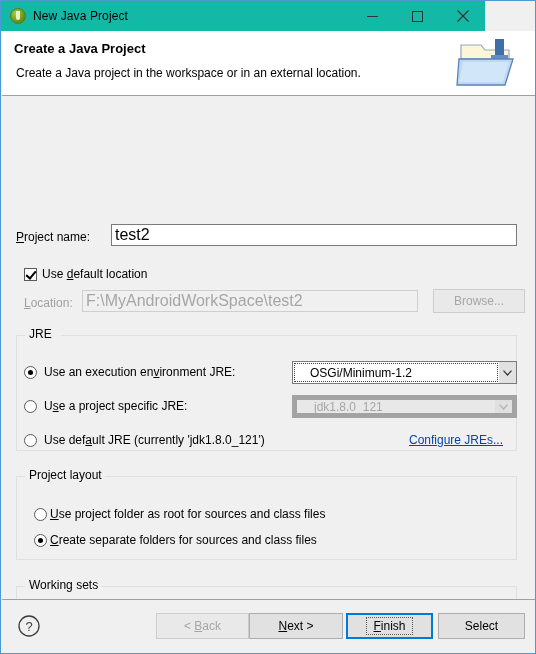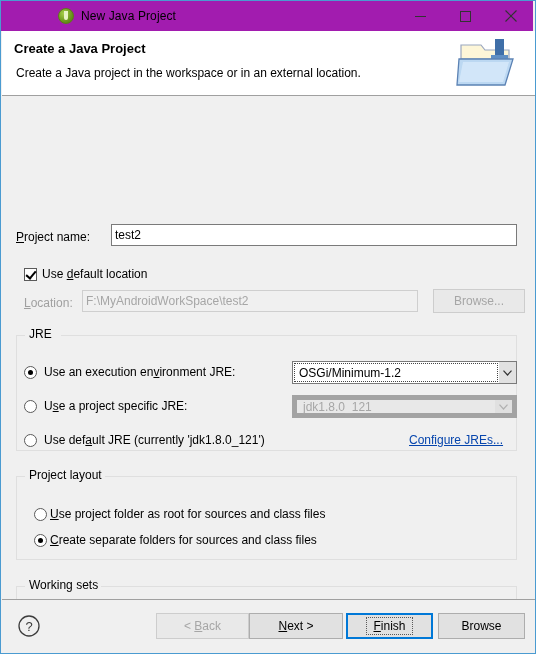--- a/index.html
+++ b/index.html
@@ -21,24 +21,23 @@
     background: #f0f0f0;
     overflow: hidden;
   }
 
   
   .titlebar {
     position: absolute;
     left: 0; top: 0;
     width: 484px;
     height: 30px;
-    background: #a21caf;
-    display: flex;
-    align-items: center;
-    padding-left: 48px;
+    background: #14b8a6;
+    display: flex;
+    align-items: center;
   }
   .title-icon {
     width: 16px; height: 16px;
     margin-left: 9px;
     margin-right: 7px;
     border-radius: 50%;
     background: radial-gradient(circle at 35% 32%, #a8cf4a 0%, #6f9b1e 55%, #4e6d12 100%);
     border: 1px solid #5c7d16;
     box-sizing: border-box;
     position: relative;
@@ -115,21 +114,21 @@
     white-space: nowrap;
   }
   .lbl.disabled { color: #a0a0a0; }
   .mn { text-decoration: underline; }
 
   .textfield {
     box-sizing: border-box;
     border: 1px solid #7a7a7a;
     background: #ffffff;
     font-family: "Liberation Sans", sans-serif;
-    font-size: 12px;
+    font-size: 16px;
     color: #000000;
     padding: 0 3px;
     display: flex;
     align-items: center;
   }
   .textfield.disabled {
     border: 1px solid #cfcfcf;
     background: #f0f0f0;
     color: #a6a6a6;
   }
@@ -224,21 +223,21 @@
     display: flex;
     border: 1px solid #7a7a7a;
     background: #ffffff;
   }
   .combo .ctext {
     flex: 1;
     font-size: 12px;
     color: #000000;
     display: flex;
     align-items: center;
-    padding-left: 4px;
+    padding-left: 15px;
     margin: 1px;
     border: 1px dotted #444444;
   }
   .combo .carrow {
     width: 17px;
     background: #e1e1e1;
     display: flex;
     align-items: center;
     justify-content: center;
     color: #333333;
@@ -420,18 +419,18 @@
 
     <div class="btn" style="position:absolute;left:239px;top:13px;width:94px;height:26px;">
       <span><span class="mn">N</span><span>ext &gt;</span></span>
     </div>
 
     <div class="btn default" style="position:absolute;left:336px;top:13px;width:87px;height:26px;">
       <span class="focusring"><span class="mn">F</span><span>inish</span></span>
     </div>
 
     <div class="btn" style="position:absolute;left:428px;top:13px;width:87px;height:26px;">
-      <span>Browse</span>
+      <span>Select</span>
     </div>
 
   </div>
 
 </div>
 
 </body></html>

